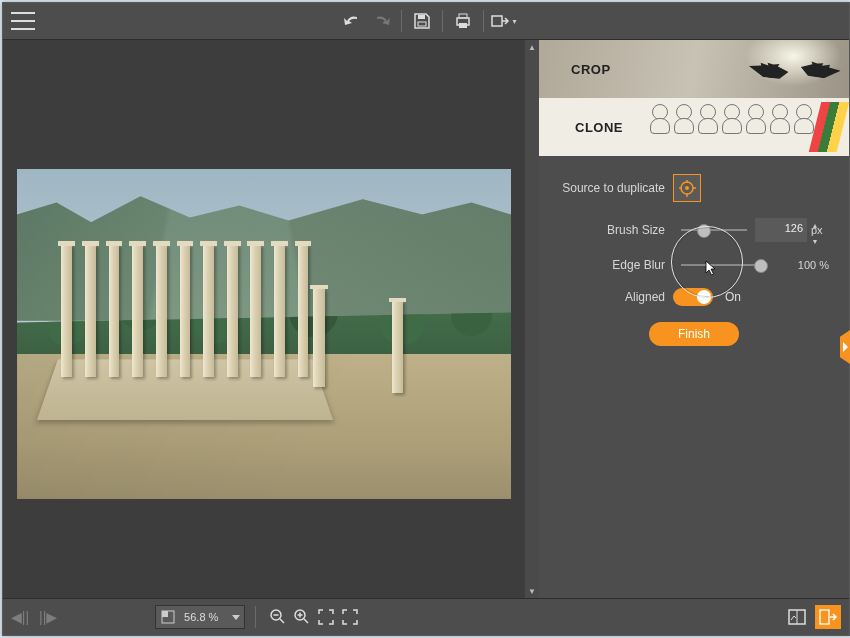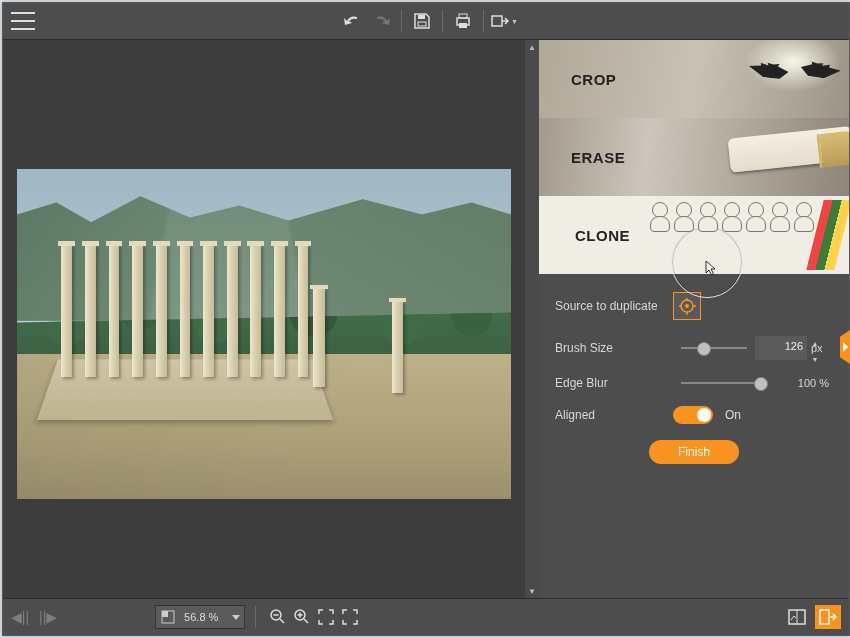--- a/index.html
+++ b/index.html
@@ -206,22 +206,22 @@
     background: #4d4d4d;
     color: #ddd;
     position: relative;
     display: flex;
     flex-direction: column;
   }
   .panel-header {
     height: 50px;
     display: flex;
     align-items: center;
-    padding: 14px 14px;
-    font-size: 15px;
+    padding: 4px 14px;
+    font-size: 13px;
     letter-spacing: 0.5px;
     cursor: pointer;
     position: relative;
     overflow:hidden;
   }
   .panel-header.crop { background: #c7bfb3;}
   .panel-header.erase{ background: #beb7ad;}
   .panel-header.clone{ background: #eceae0; color:#333; }
   .panel-header .chev {
     width: 0; height: 0;
@@ -302,20 +302,21 @@
     padding: 18px 16px 10px 16px;
     font-size: 12px;
   }
   .row {
     display: flex;
     align-items: center;
     margin-bottom: 16px;
   }
   .row .lbl {
     width: 110px;
+    text-align: right;
     padding-right: 8px;
     color: #d6d6d6;
     font-size: 12px;
   }
   .target-btn {
     width: 26px; height: 26px;
     background: #5a5a5a;
     border: 1px solid #f7931e;
     display:flex;align-items:center;justify-content:center;
   }
@@ -531,25 +532,20 @@
         <div class="arrow up">▲</div>
         <div class="arrow down">▼</div>
       </div>
     </div>
 
     <div class="sidebar">
       <div class="panel-header crop">
         <div class="bg-deco"></div>
         <div class="chev"></div>
         <div class="label">CROP</div>
-      </div>
-      <div class="panel-header erase">
-        <div class="bg-deco"></div>
-        <div class="chev"></div>
-        <div class="label">ERASE</div>
       </div>
       <div class="panel-header clone">
         <div class="bg-deco"></div>
         <div class="heads">
           <div class="head"></div>
             <div class="head"></div>
             <div class="head"></div>
           <div class="head"></div>
             <div class="head"></div>
             <div class="head"></div>

